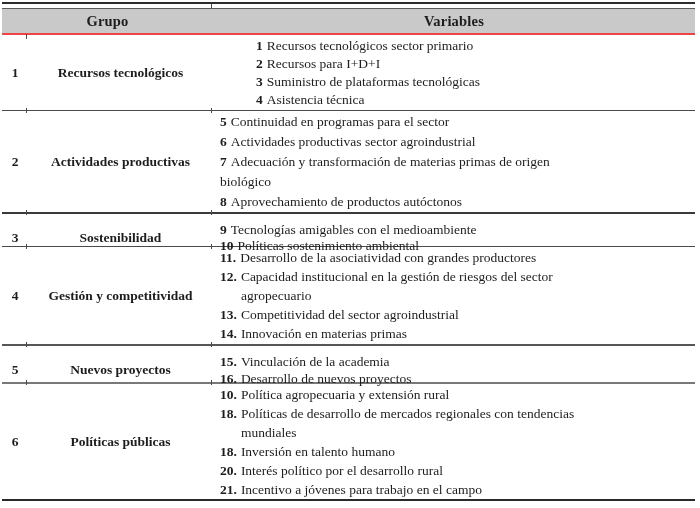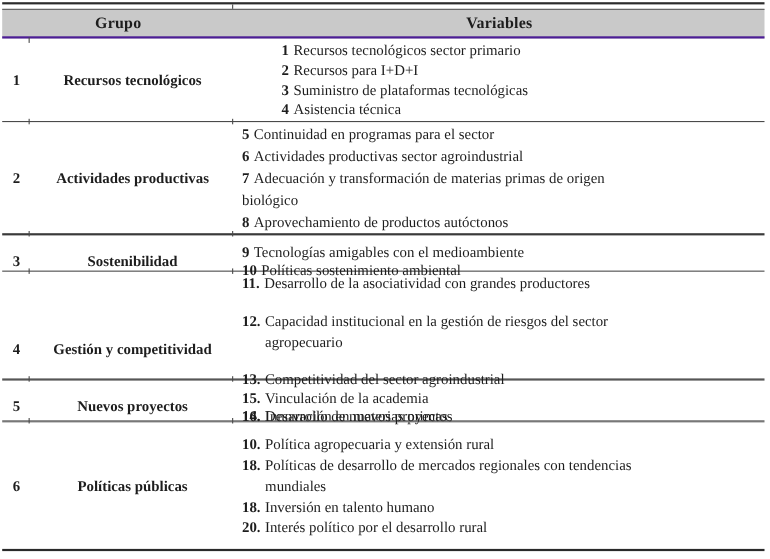--- a/index.html
+++ b/index.html
@@ -1,36 +1,36 @@
 <!DOCTYPE html>
 <html><head>
 <meta charset="utf-8">
 <style>
   html,body{margin:0;padding:0;background:#ffffff;}
   body{width:700px;height:508px;font-family:"Liberation Serif", serif;color:#1d1d1d;position:relative;overflow:hidden;}
   .table{position:absolute;left:2px;top:2px;width:693px;}
   .top-rule{height:2px;background:#2c2c2c;margin-bottom:4px;position:relative;}
   .top-rule::after{content:"";position:absolute;left:209px;top:2px;width:1px;height:5px;background:#4a4a4a;}
-  .header-row{display:grid;grid-template-columns:211px 1fr;align-items:center;height:24px;background:#c9c9c9;border-top:1px solid #5a5a5a;border-bottom:2px solid #4c1d95;position:relative;}
+  .header-row{display:grid;grid-template-columns:211px 1fr;align-items:center;height:24px;background:#c9c9c9;border-top:1px solid #5a5a5a;border-bottom:2px solid #ef4444;position:relative;}
   .header-row::after{content:"";position:absolute;left:24px;bottom:-6px;width:1px;height:5px;background:#4a4a4a;}
   .hcell{text-align:center;font-weight:bold;font-size:14.5px;letter-spacing:0.2px;}
   .brow{display:grid;grid-template-columns:26px 185px 1fr;position:relative;box-sizing:border-box;}
   .brow.tick::after{content:"";position:absolute;left:24px;bottom:-3px;width:1px;height:5px;background:#4a4a4a;}
   .brow.tick::before{content:"";position:absolute;left:209px;bottom:-3px;width:1px;height:5px;background:#4a4a4a;}
   .ncell,.gcell{display:flex;align-items:center;justify-content:center;font-weight:bold;font-size:13.5px;}
   .gcell{text-align:center;padding:16px 4px;}
   .vars{display:flex;flex-direction:column;justify-content:center;padding:1px 6px 1px 7px;font-size:13.5px;}
   .var b{margin-right:4px;}
   .vtxt{white-space:pre-line;}
   .hang{padding-left:21px;text-indent:-21px;}
   
   .r1{height:76px;border-bottom:1px solid #4a4a4a;} .r1 .vars{line-height:18px;margin-left:36px;}
   .r2{height:103px;border-bottom:2px solid #3a3a3a;} .r2 .vars{line-height:20px;}
   .r3{height:33px;border-bottom:1px solid #4a4a4a;} .r3 .vars{line-height:16px;}
-  .r4{height:99px;border-bottom:2px solid #565656;} .r4 .vars{line-height:19px;gap:15px;}
+  .r4{height:99px;border-bottom:2px solid #565656;} .r4 .vars{line-height:19px;}
   .r5{height:38px;border-bottom:2px solid #787878;} .r5 .vars{line-height:17px;}
   .r6{height:117px;border-bottom:2px solid #2a2a2a;} .r6 .vars{line-height:19px;}
 </style>
 </head>
 <body>
 
 <div class="table">
   <div class="top-rule"></div>
 
   <div class="header-row">
@@ -93,15 +93,16 @@
 
   <div class="brow r6">
     <div class="ncell">6</div>
     <div class="gcell">Políticas públicas</div>
     <div class="vars">
       <div class="var hang"><b>10.</b><span class="vtxt">Política agropecuaria y extensión rural</span></div>
       <div class="var hang"><b>18.</b><span class="vtxt">Políticas de desarrollo de mercados regionales con tendencias
 mundiales</span></div>
       <div class="var hang"><b>18.</b><span class="vtxt">Inversión en talento humano</span></div>
       <div class="var hang"><b>20.</b><span class="vtxt">Interés político por el desarrollo rural</span></div>
+      <div class="var hang"><b>21.</b><span class="vtxt">Incentivo a jóvenes para trabajo en el campo</span></div>
     </div>
   </div>
 </div>
 
 </body></html>

